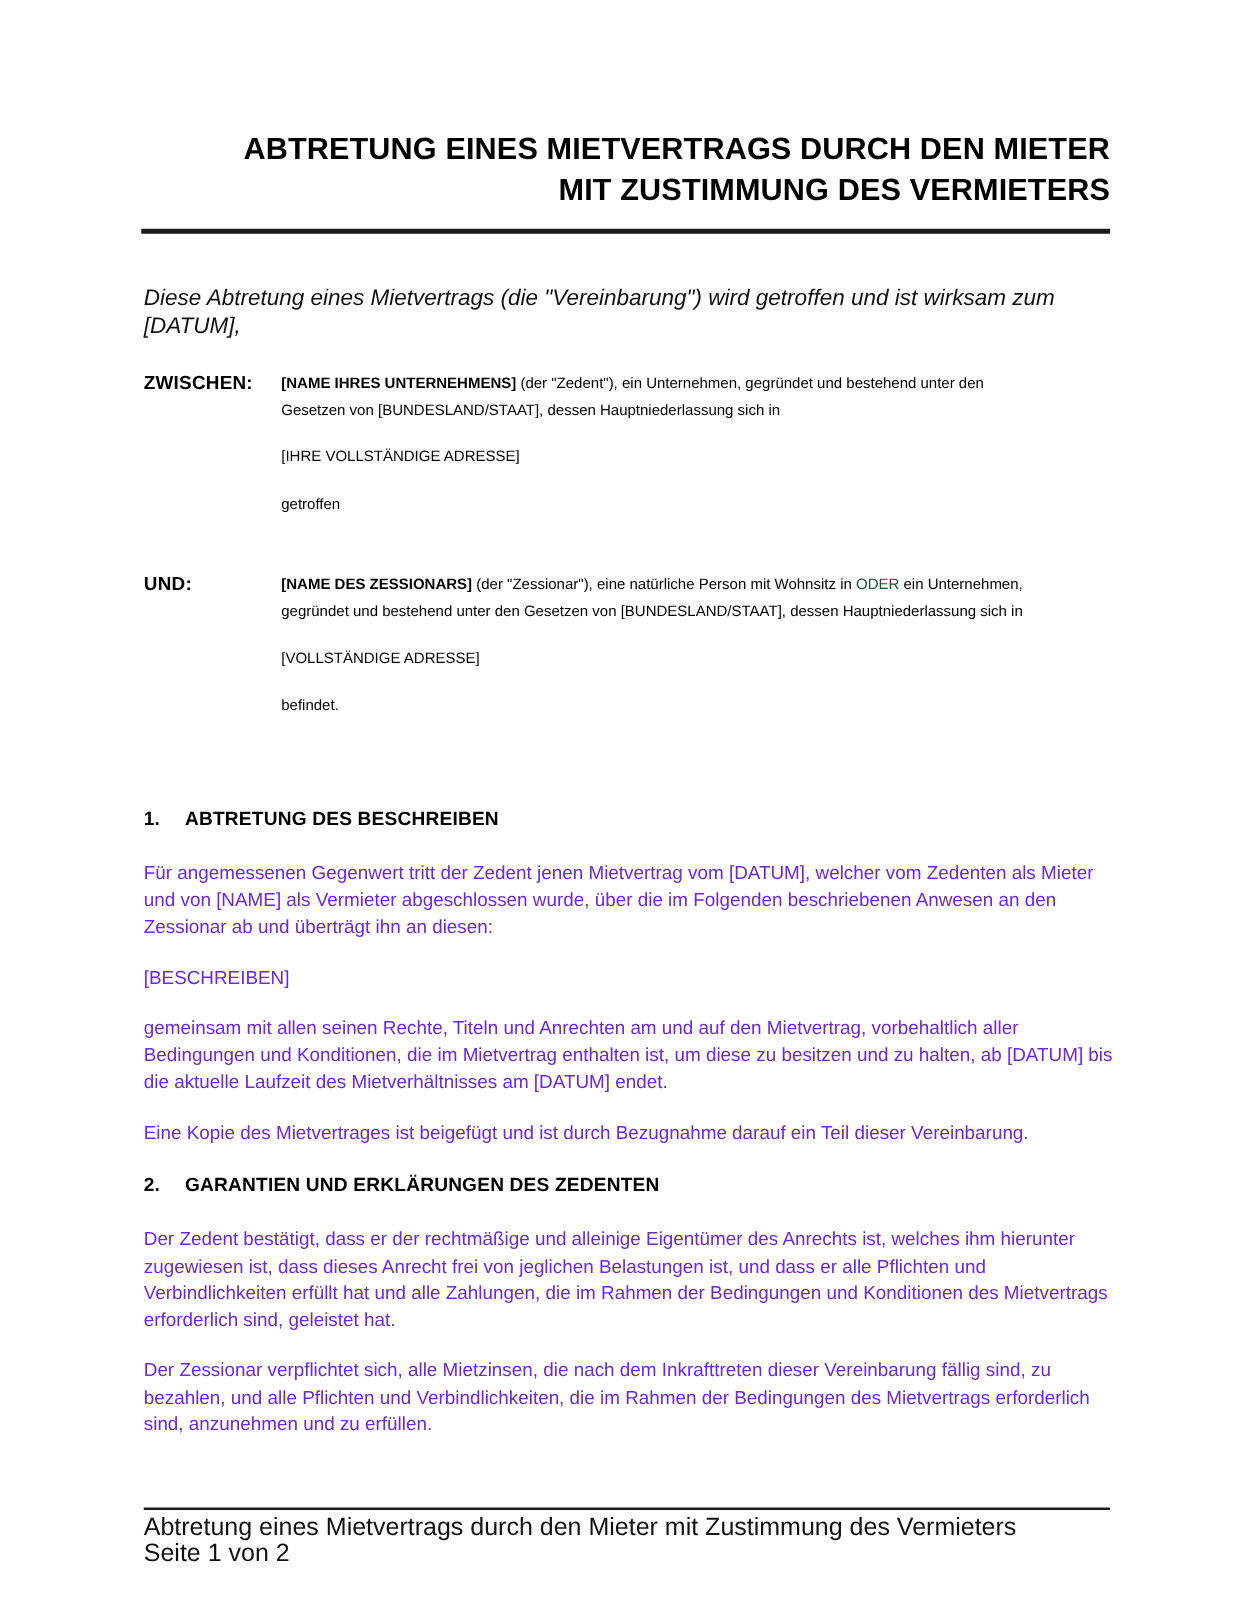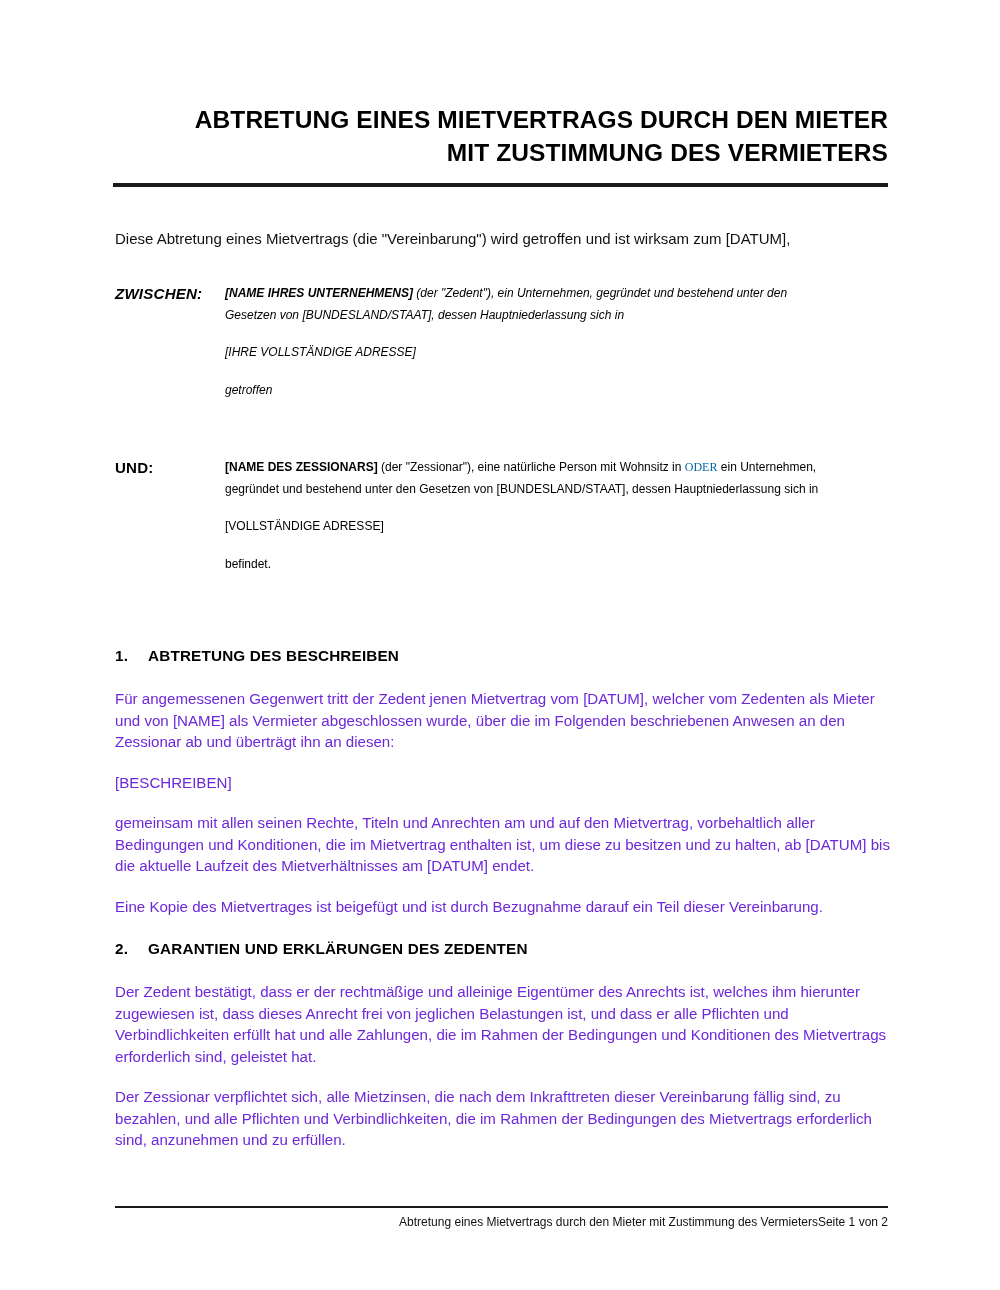--- a/index.html
+++ b/index.html
@@ -44,23 +44,24 @@
     left: 113px;
     top: 183px;
     width: 775px;
     height: 4px;
     background: #1a1a1a;
   }
 
   
   .body-text {
     position: absolute;
-    font-size: 15px;
+    font-size: 18px;
     line-height: 21.5px;
     color: #111111;
+    font-style: italic;
   }
 
   .intro {
     left: 115px;
     top: 228px;
     width: 790px;
   }
 
   
   .party-block {
@@ -81,21 +82,21 @@
     margin-left: 110px;
     font-size: 12px;
     line-height: 21.5px;
     width: 600px;
   }
   .party-body p { margin: 0; }
   .party-body p + p { margin-top: 16px; }
   .party-body b { font-weight: bold; }
   .or-kw { font-weight: normal; }
 
-  #party-zwischen { top: 283px; font-style: italic; }
+  #party-zwischen { top: 296px; }
   #party-und { top: 457px; }
 
   
   .section {
     position: absolute;
     left: 115px;
     width: 775px;
   }
   .section-heading {
     font-size: 15.3px;
@@ -133,23 +134,24 @@
     background: #1a1a1a;
   }
   .footer {
     position: absolute;
     left: 115px;
     top: 1212px;
     width: 773px;
     display: flex;
     justify-content: flex-end;
     align-items: baseline;
-    font-size: 12px;
+    font-size: 20px;
     line-height: 21px;
     color: #111111;
+    flex-direction: column;
   }
   .footer-right { white-space: nowrap; }
 </style>
 </head>
 <body>
 
 <div class="page">
 
   <div class="doc-title">
     <span class="tline">ABTRETUNG EINES MIETVERTRAGS DURCH DEN MIETER</span>
@@ -164,21 +166,21 @@
     <div class="party-body">
       <p><b>[NAME IHRES UNTERNEHMENS]</b><span> (der "Zedent"), ein Unternehmen, gegründet und bestehend unter den Gesetzen von [BUNDESLAND/STAAT], dessen Hauptniederlassung sich in</span></p>
       <p>[IHRE VOLLSTÄNDIGE ADRESSE]</p>
       <p>getroffen</p>
     </div>
   </div>
 
   <div class="party-block" id="party-und">
     <div class="party-label">UND:</div>
     <div class="party-body">
-      <p><b>[NAME DES ZESSIONARS]</b><span> (der "Zessionar"), eine natürliche Person mit Wohnsitz in </span><span class="or-kw" id="or-keyword" style="color: #0369a1; font-family: Liberation Serif, serif;">ODER</span><span> ein Unternehmen, gegründet und bestehend unter den Gesetzen von [BUNDESLAND/STAAT], dessen Hauptniederlassung sich in</span></p>
+      <p><b>[NAME DES ZESSIONARS]</b><span> (der "Zessionar"), eine natürliche Person mit Wohnsitz in </span><span class="or-kw" id="or-keyword" style="color: #14532d;">ODER</span><span> ein Unternehmen, gegründet und bestehend unter den Gesetzen von [BUNDESLAND/STAAT], dessen Hauptniederlassung sich in</span></p>
       <p>[VOLLSTÄNDIGE ADRESSE]</p>
       <p>befindet.</p>
     </div>
   </div>
 
   <div class="section" id="section-1">
     <div class="section-heading">
       <span class="section-num">1.</span>
       <span>ABTRETUNG DES BESCHREIBEN</span>
     </div>

